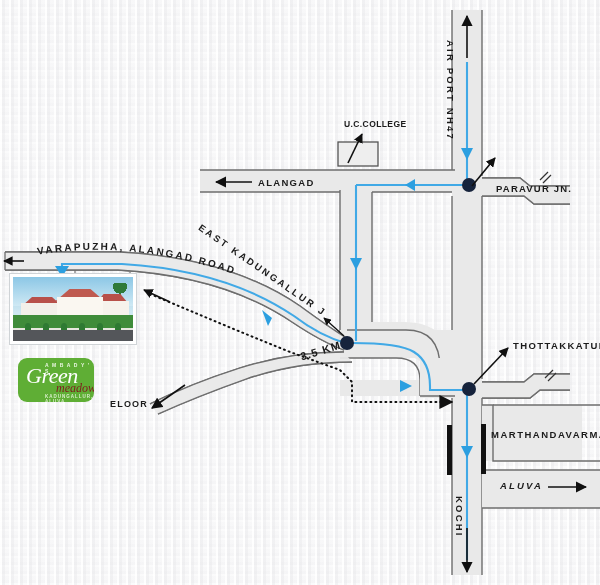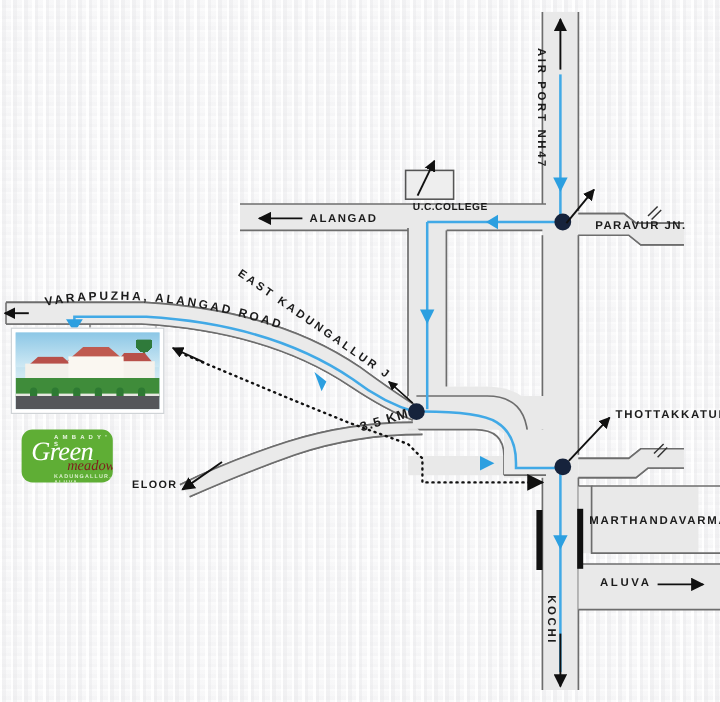--- a/index.html
+++ b/index.html
@@ -44,25 +44,25 @@
   }
   .lbl-kochi {
     left: 464px;
     top: 496px;
     font-size: 9.5px;
     letter-spacing: 2.2px;
     transform-origin: left top;
     transform: rotate(90deg);
   }
   .lbl-paravurjn { left: 496px; top: 141px; font-size: 9.5px; letter-spacing: 1.2px; margin-top: 43px; }
-  .lbl-uccollege { left: 344px; top: 120px; font-size: 8.5px; letter-spacing: 0.4px; margin-top: 48px; }
+  .lbl-uccollege { left: 344px; top: 120px; font-size: 8.5px; letter-spacing: 0.4px; }
   .lbl-paravoor { left: 258px; top: 178px; font-size: 9.5px; letter-spacing: 1.3px; }
   .lbl-thottakkatukara { left: 513px; top: 341px; font-size: 9.5px; letter-spacing: 1.4px; }
   .lbl-marthandavarma { left: 491px; top: 430px; font-size: 9.5px; letter-spacing: 1.5px; }
-  .lbl-aluva { left: 500px; top: 481px; font-size: 9.5px; letter-spacing: 2.2px; }
+  .lbl-aluva { left: 500px; top: 481px; font-size: 9.5px; letter-spacing: 2.2px; font-style: italic; }
   .lbl-eloor { left: 110px; top: 400px; font-size: 9px; letter-spacing: 1.2px; }
   .lbl-km { left: 299px; top: 352px; font-size: 11px; letter-spacing: 1.1px; transform: rotate(-17deg); transform-origin: left top;}
 
   
   #photo-card {
     position: absolute;
     left: 9px;
     top: 273px;
     width: 128px;
     height: 72px;

